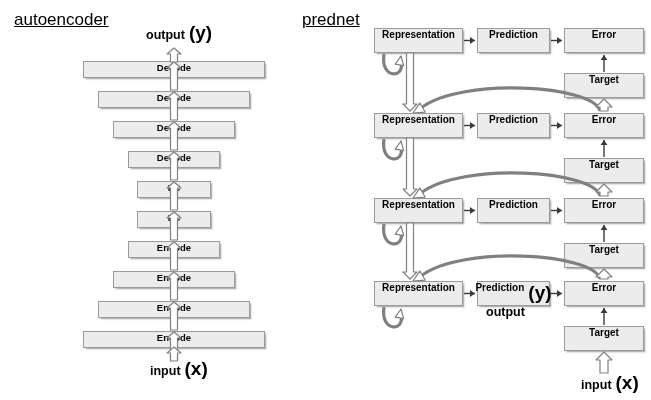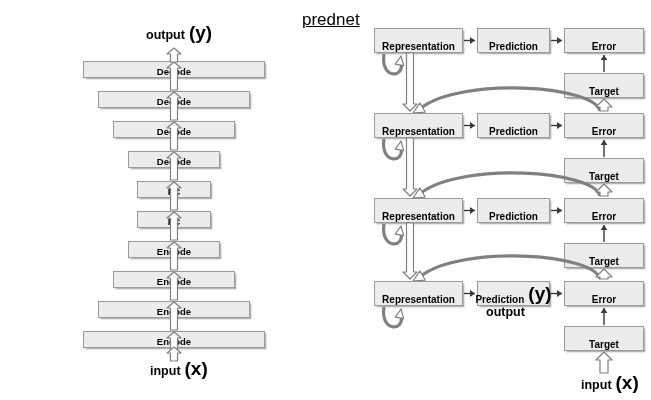--- a/index.html
+++ b/index.html
@@ -20,21 +20,21 @@
     letter-spacing:0px;
   }
 
   
   .box{
     position:absolute;
     box-sizing:border-box;
     background:#ececec;
     border:1px solid #9a9a9a;
     box-shadow:1.5px 1.5px 1.5px rgba(120,120,120,0.55);
-    display:flex;align-items:flex-end;justify-content:center;
+    display:flex;align-items:flex-start;justify-content:center;
     font-weight:bold;
     color:#000;
     white-space:nowrap;
   }
   .box.ae{font-size:9.5px;}
   .box.pn{font-size:10px;}
 
   
   .io-label{
     position:absolute;
@@ -51,20 +51,21 @@
   }
 
   svg.overlay{position:absolute;left:0;top:0;width:651px;height:400px;overflow:visible;}
   svg.overlay *{vector-effect:non-scaling-stroke;}
 </style>
 </head>
 <body>
 
 <div id="stage">
 
+  <div class="title" style="left:14px;top:10px;">autoencoder</div>
   <div class="title" style="left:302px;top:10px;text-align:right;">prednet</div>
 
   <div class="io-label" style="left:146px;top:22px;">
     <span class="small">output</span>
     <span class="big">(y)</span>
   </div>
   <div class="io-label" style="left:150px;top:358px;">
     <span class="small">input</span>
     <span class="big">(x)</span>
   </div>

